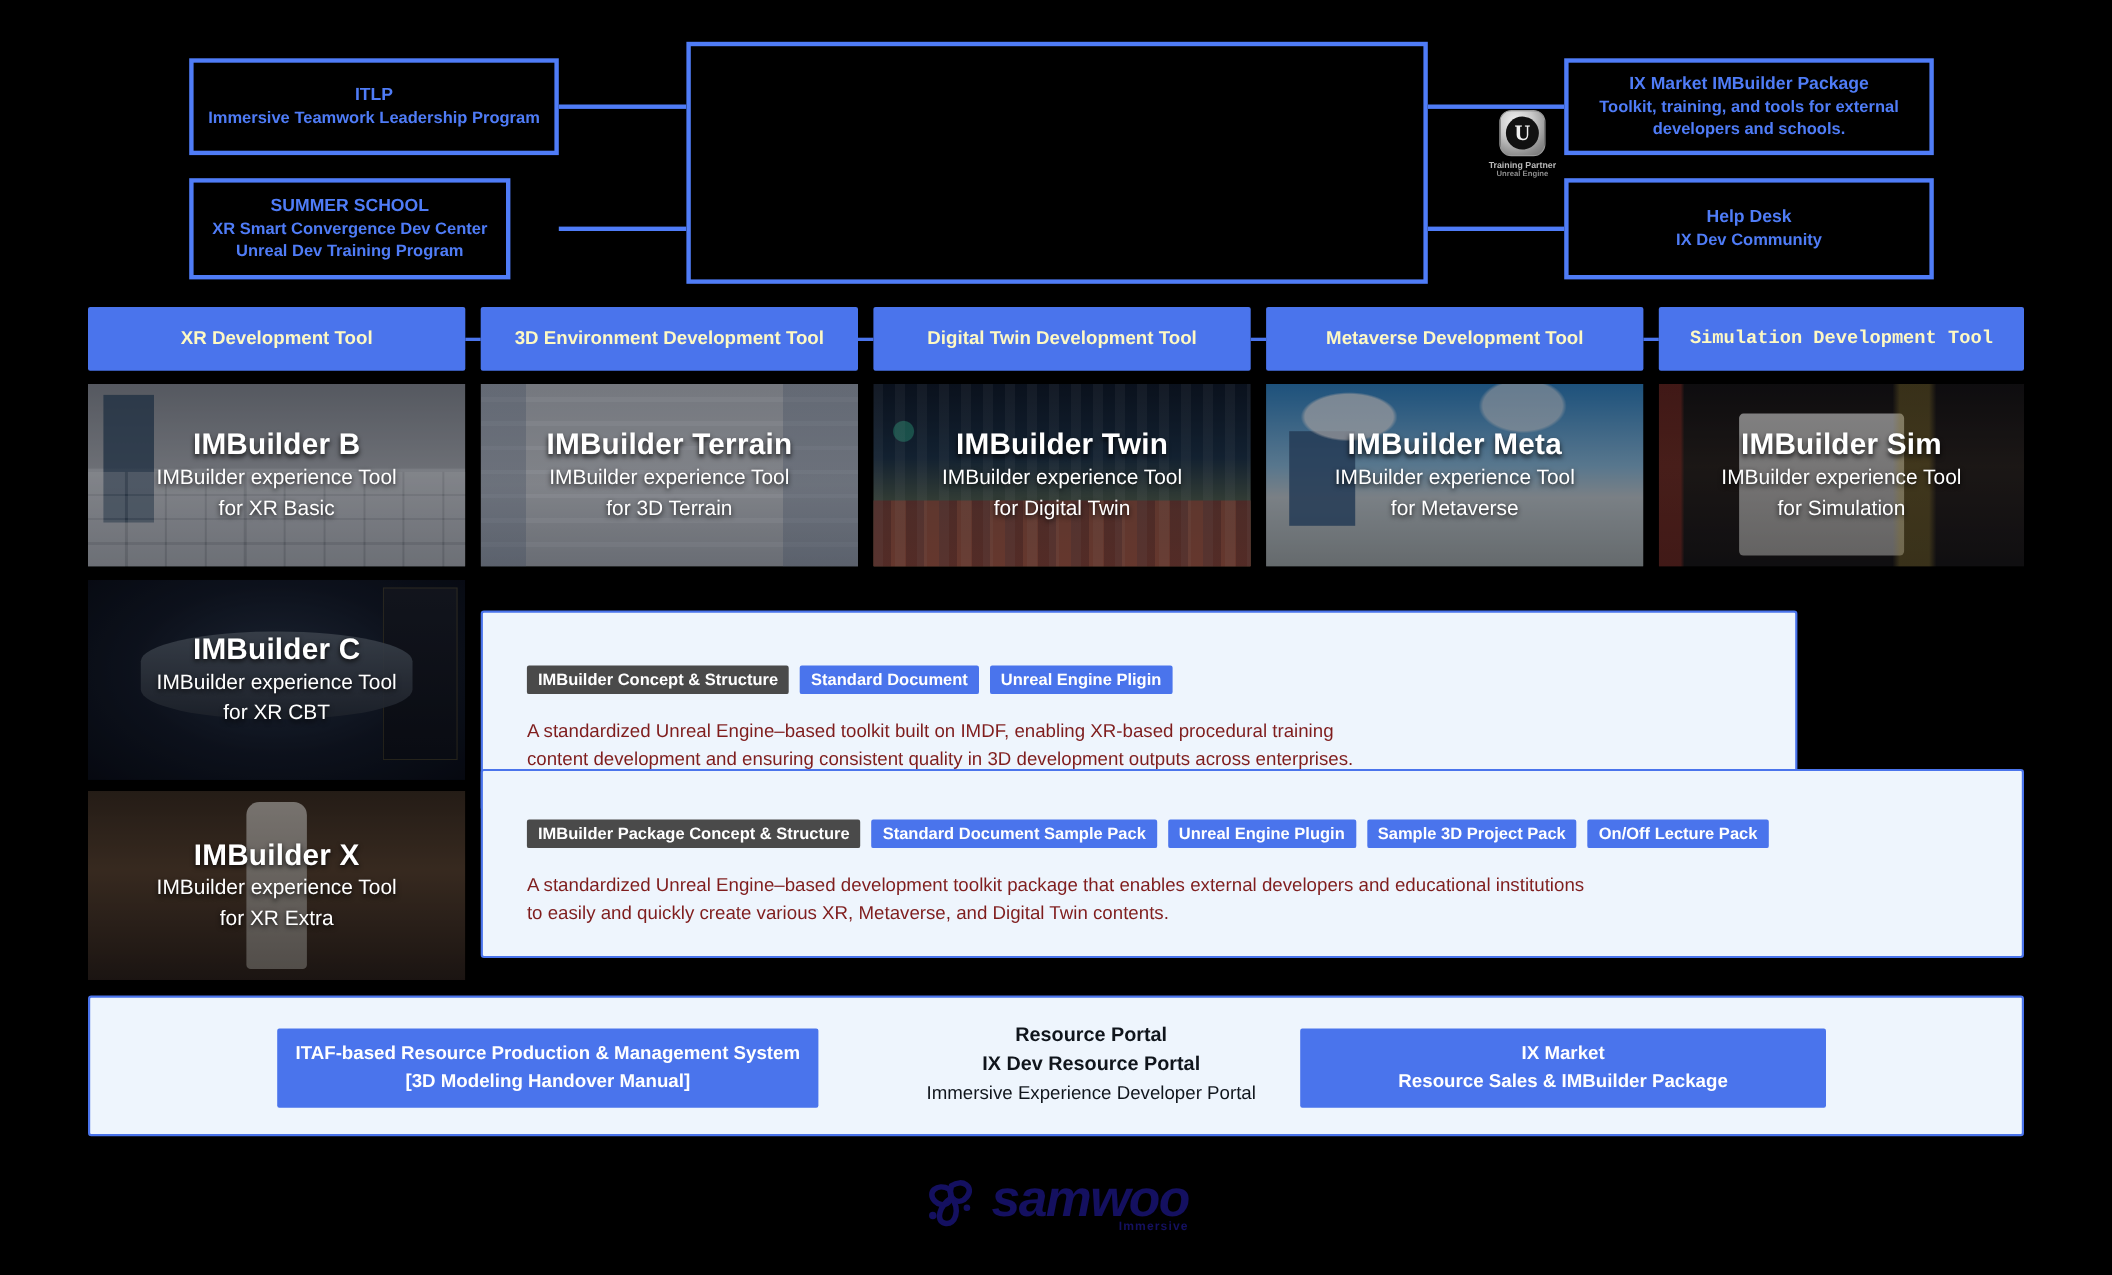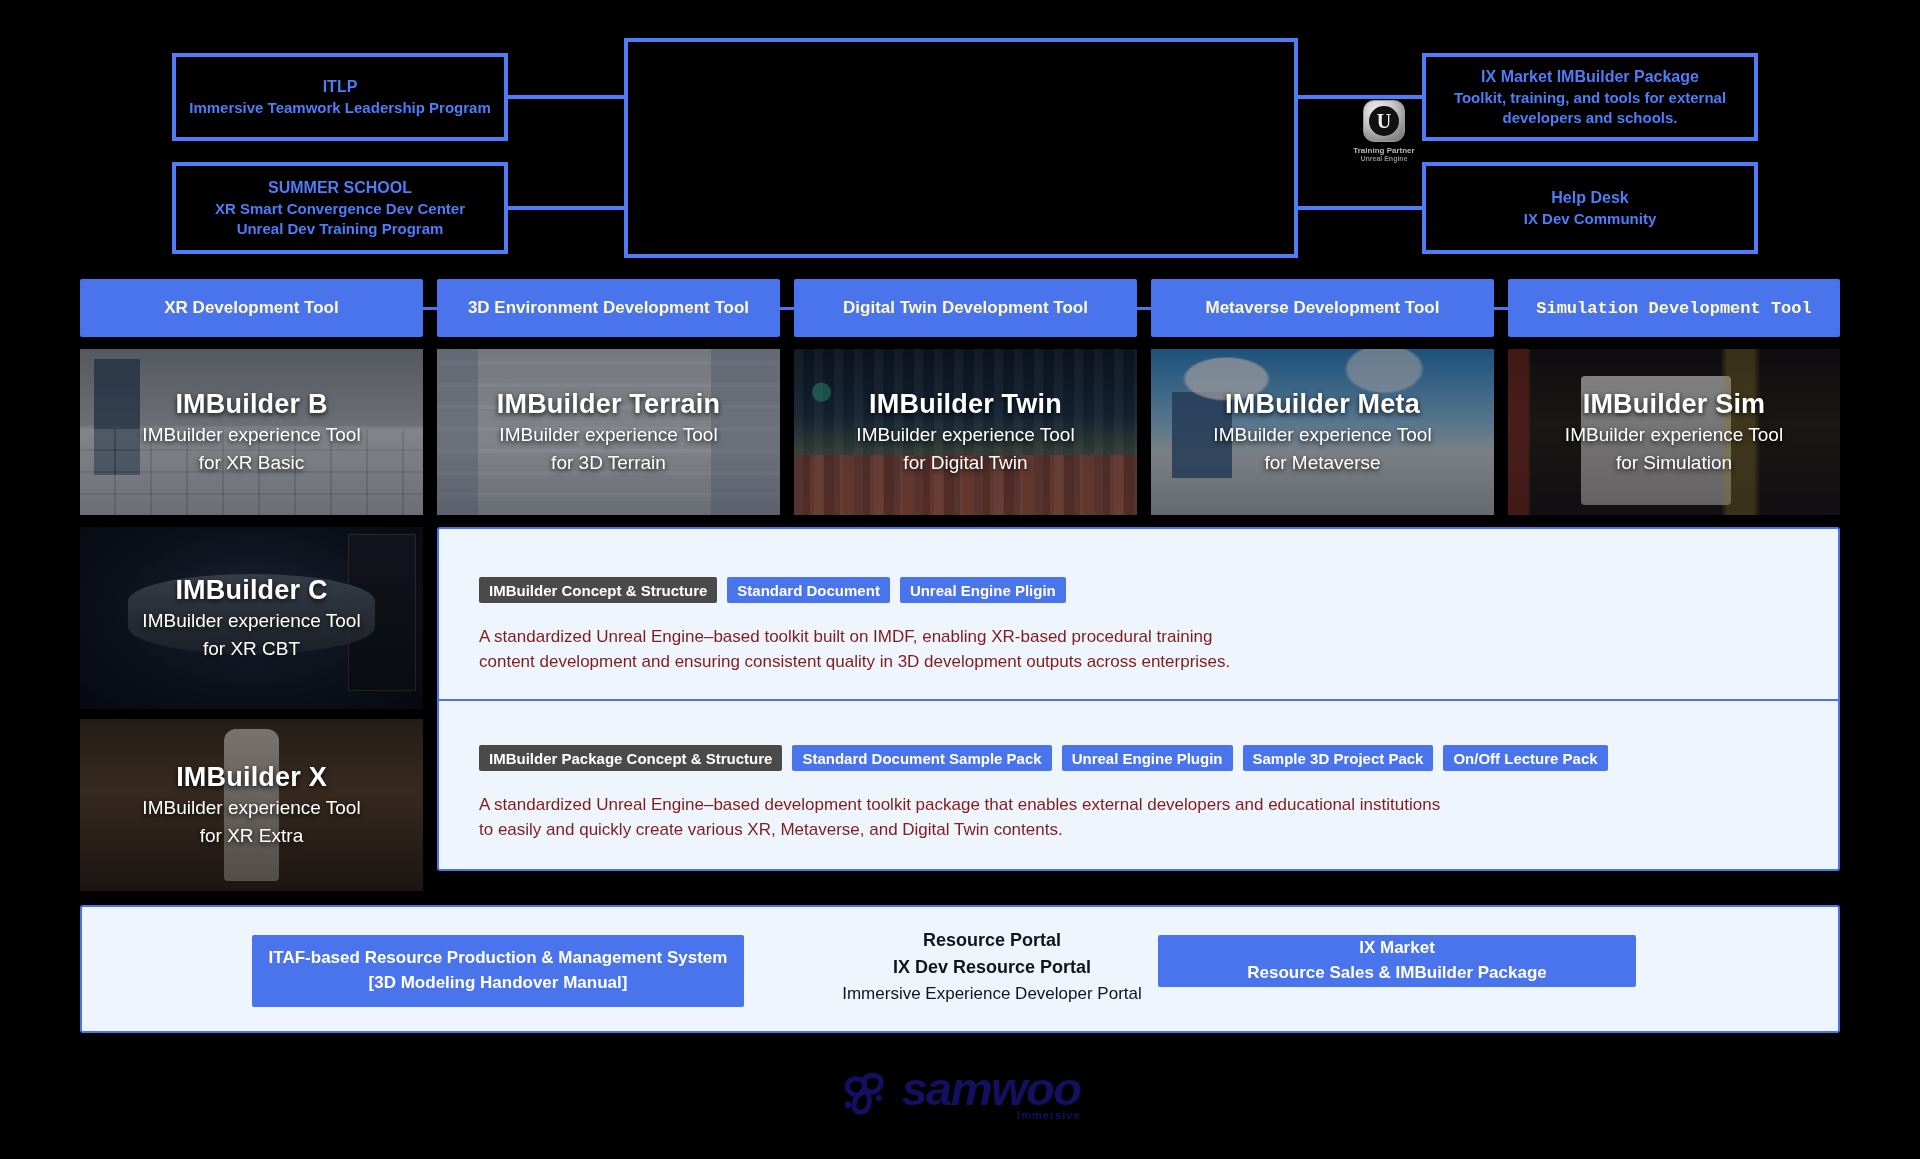--- a/index.html
+++ b/index.html
@@ -23,21 +23,21 @@
     text-align:center;
     color:#4f7cf7;
     font-weight:bold;
     line-height:1.35;
   }
   .outline-box .t1 { font-size:16px; }
   .outline-box .t2 { font-size:15px; }
   .outline-box .t3 { font-size:15px; }
 
   #box-itlp     { left:172px; top:53px;  width:336px; height:88px; }
-  #box-summer   { left:172px; top:162px; width:336px; height:92px; }
+  #box-summer   { left:172px; top:162px; width:292px; height:92px; }
   #box-center   { left:624px; top:38px;  width:674px; height:220px; }
   #box-ixmarket { left:1422px;top:53px;  width:336px; height:88px; }
   #box-helpdesk { left:1422px;top:162px; width:336px; height:92px; }
 
   
   .conn { position:absolute; background:#4f7cf7; }
 
   
   .ue-wrap { position:absolute; left:716px; top:58px; width:80px; height:70px;
              display:flex; flex-direction:column; align-items:center; }
@@ -288,21 +288,21 @@
   <div class="card" style="position:absolute; left:80px; top:527px; width:343px; height:182px;">
     <div class="scene sc-cbt"></div>
     <div class="veil"></div>
     <div class="txt">
       <div class="name">IMBuilder C</div>
       <div class="sub">IMBuilder experience Tool</div>
       <div class="sub">for XR CBT</div>
     </div>
   </div>
 
-  <div class="panel" style="left:437px; top:527px; width:1403px; height:182px;">
+  <div class="panel" style="left:437px; top:555px; width:1197px; height:182px;">
     <div class="tagrow" style="left:40px; top:48px;">
       <div class="tag dark">IMBuilder Concept &amp; Structure</div>
       <div class="tag">Standard Document</div>
       <div class="tag">Unreal Engine Pligin</div>
     </div>
     <div class="desc" style="left:40px; top:96px; width:1320px;">
       <div>A standardized Unreal Engine–based toolkit built on IMDF, enabling XR-based procedural training</div>
       <div>content development and ensuring consistent quality in 3D development outputs across enterprises.</div>
     </div>
   </div>
@@ -336,21 +336,21 @@
       <div>ITAF-based Resource Production &amp; Management System</div>
       <div>[3D Modeling Handover Manual]</div>
     </div>
 
     <div class="band-center" style="left:700px; top:20px; width:420px;">
       <div class="l1">Resource Portal</div>
       <div class="l2">IX Dev Resource Portal</div>
       <div class="l3">Immersive Experience Developer Portal</div>
     </div>
 
-    <div class="band-chip" style="left:1076px; top:28px; width:478px; height:52px;">
+    <div class="band-chip" style="left:1100px; top:28px; width:478px; height:72px;">
       <div>IX Market</div>
       <div>Resource Sales &amp; IMBuilder Package</div>
     </div>
   </div>
 
   <div class="logo">
     <div class="logo-mark">
       <svg width="52" height="50" viewBox="0 0 52 50" aria-hidden="true">
         <g fill="none" stroke="#141060" stroke-width="5" stroke-linecap="round">
           <path d="M26 9 C36 2, 47 10, 40 19 C34 27, 22 23, 26 9 Z"></path>

